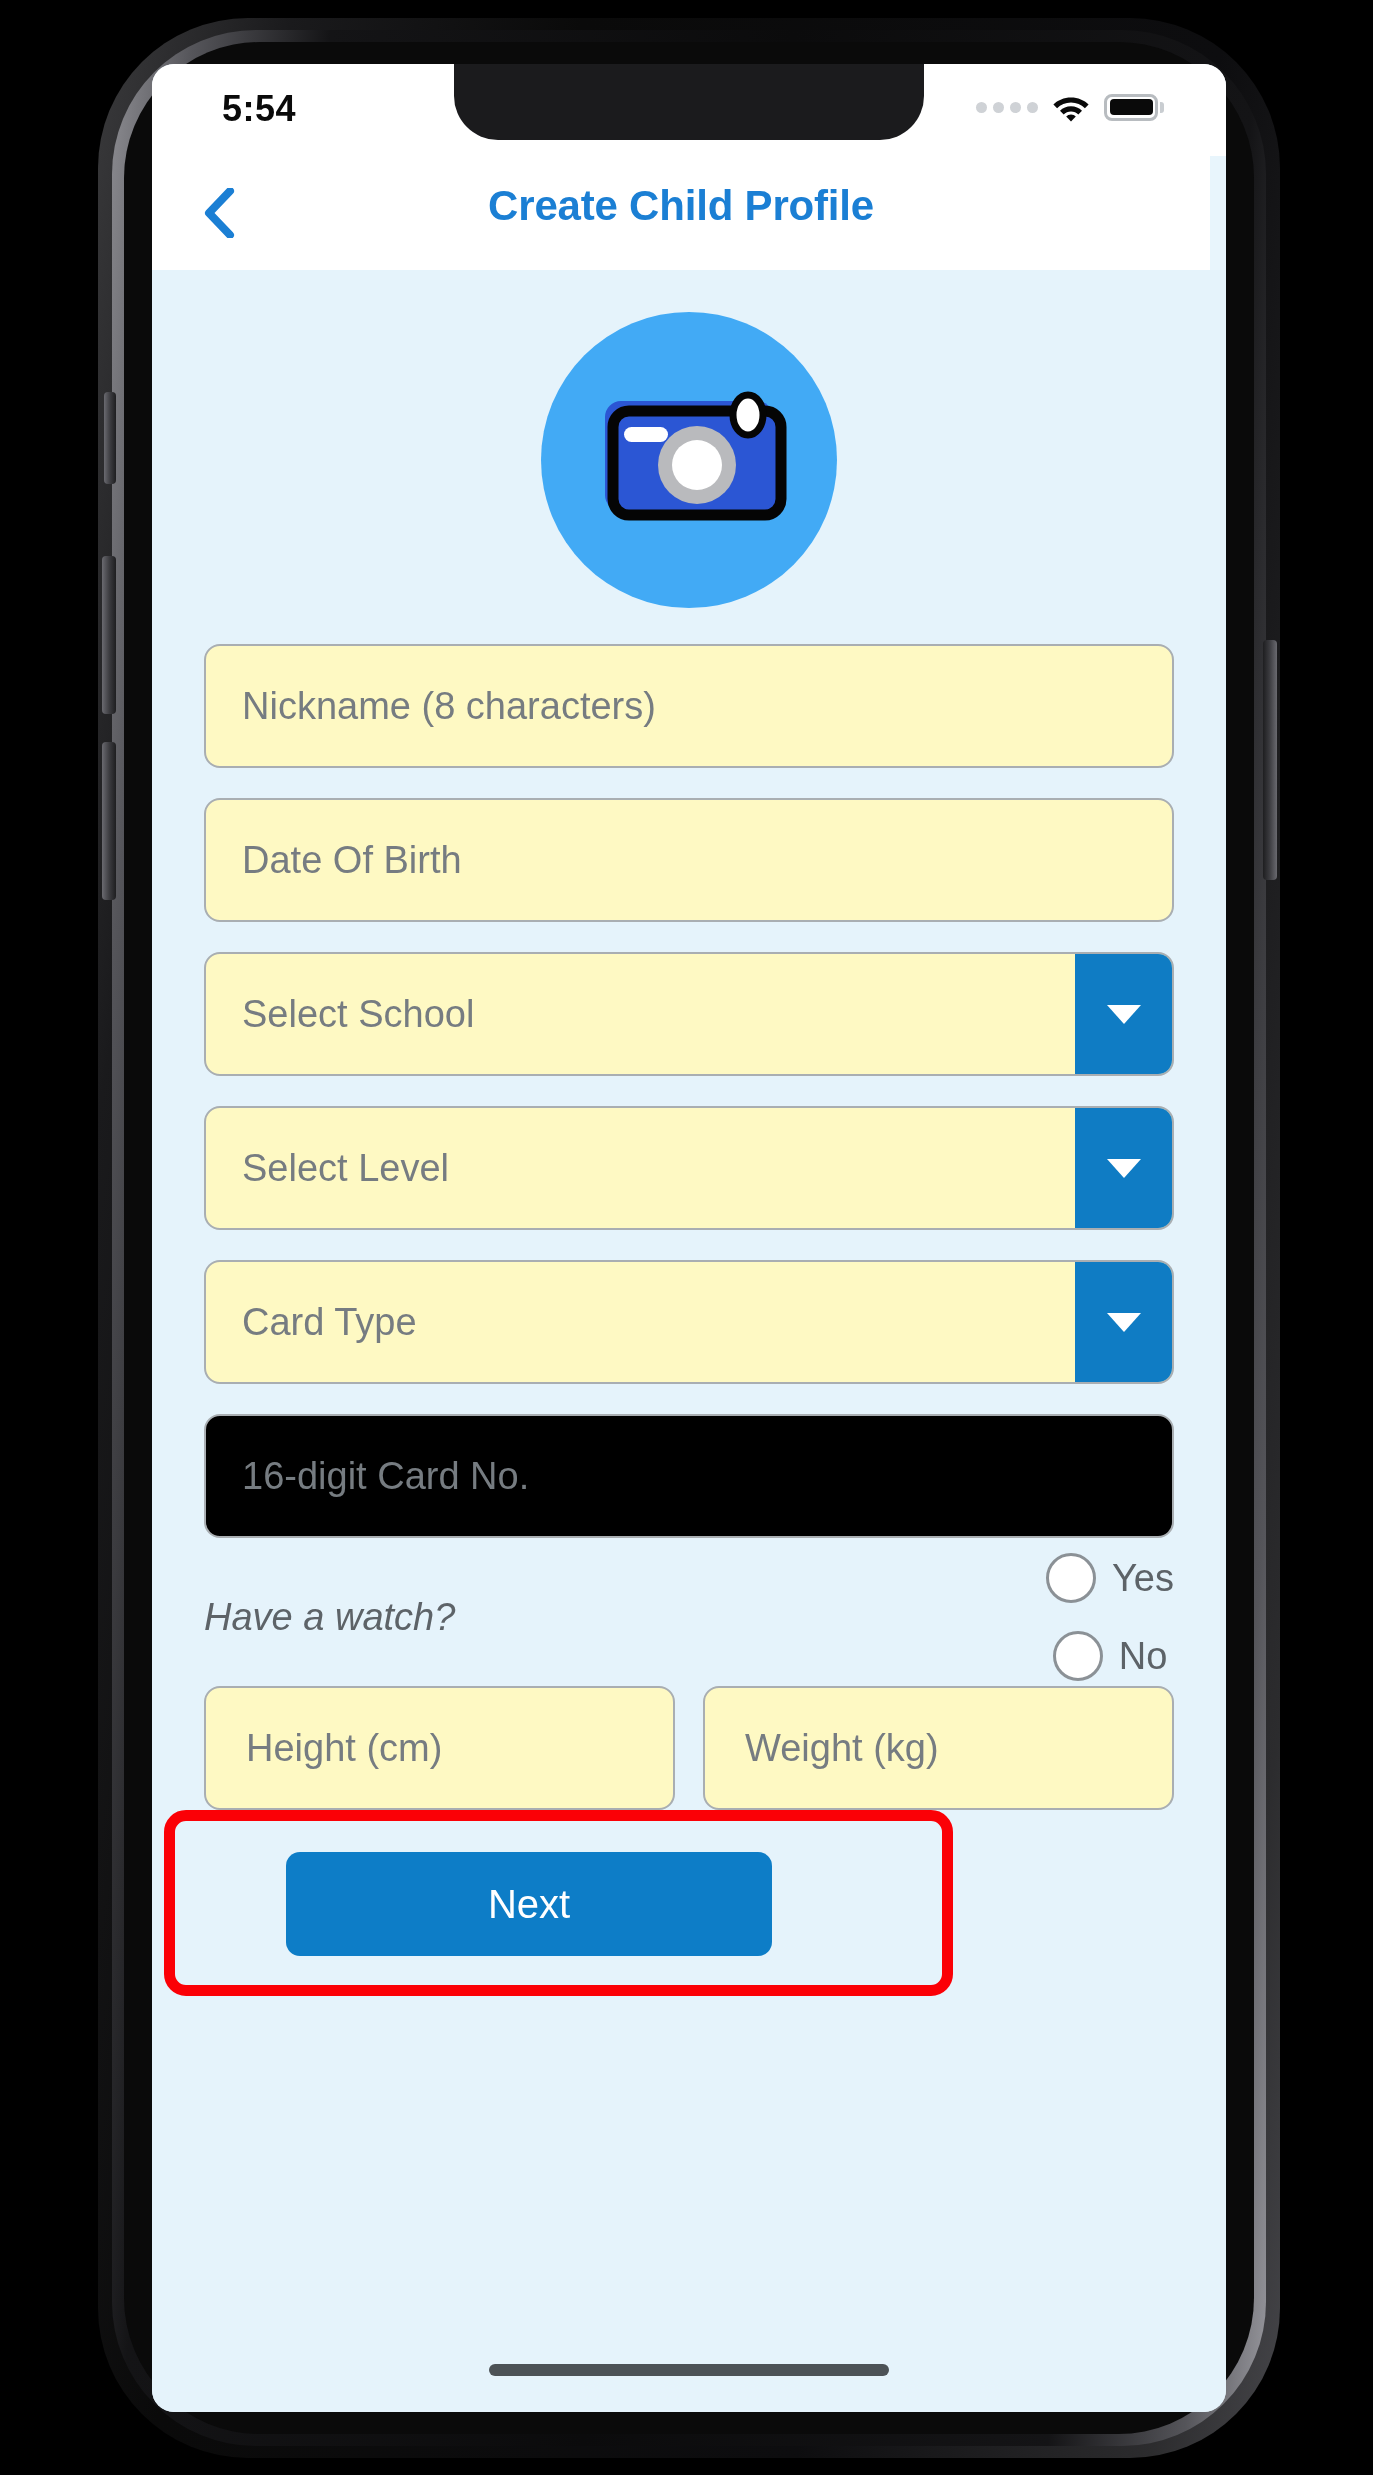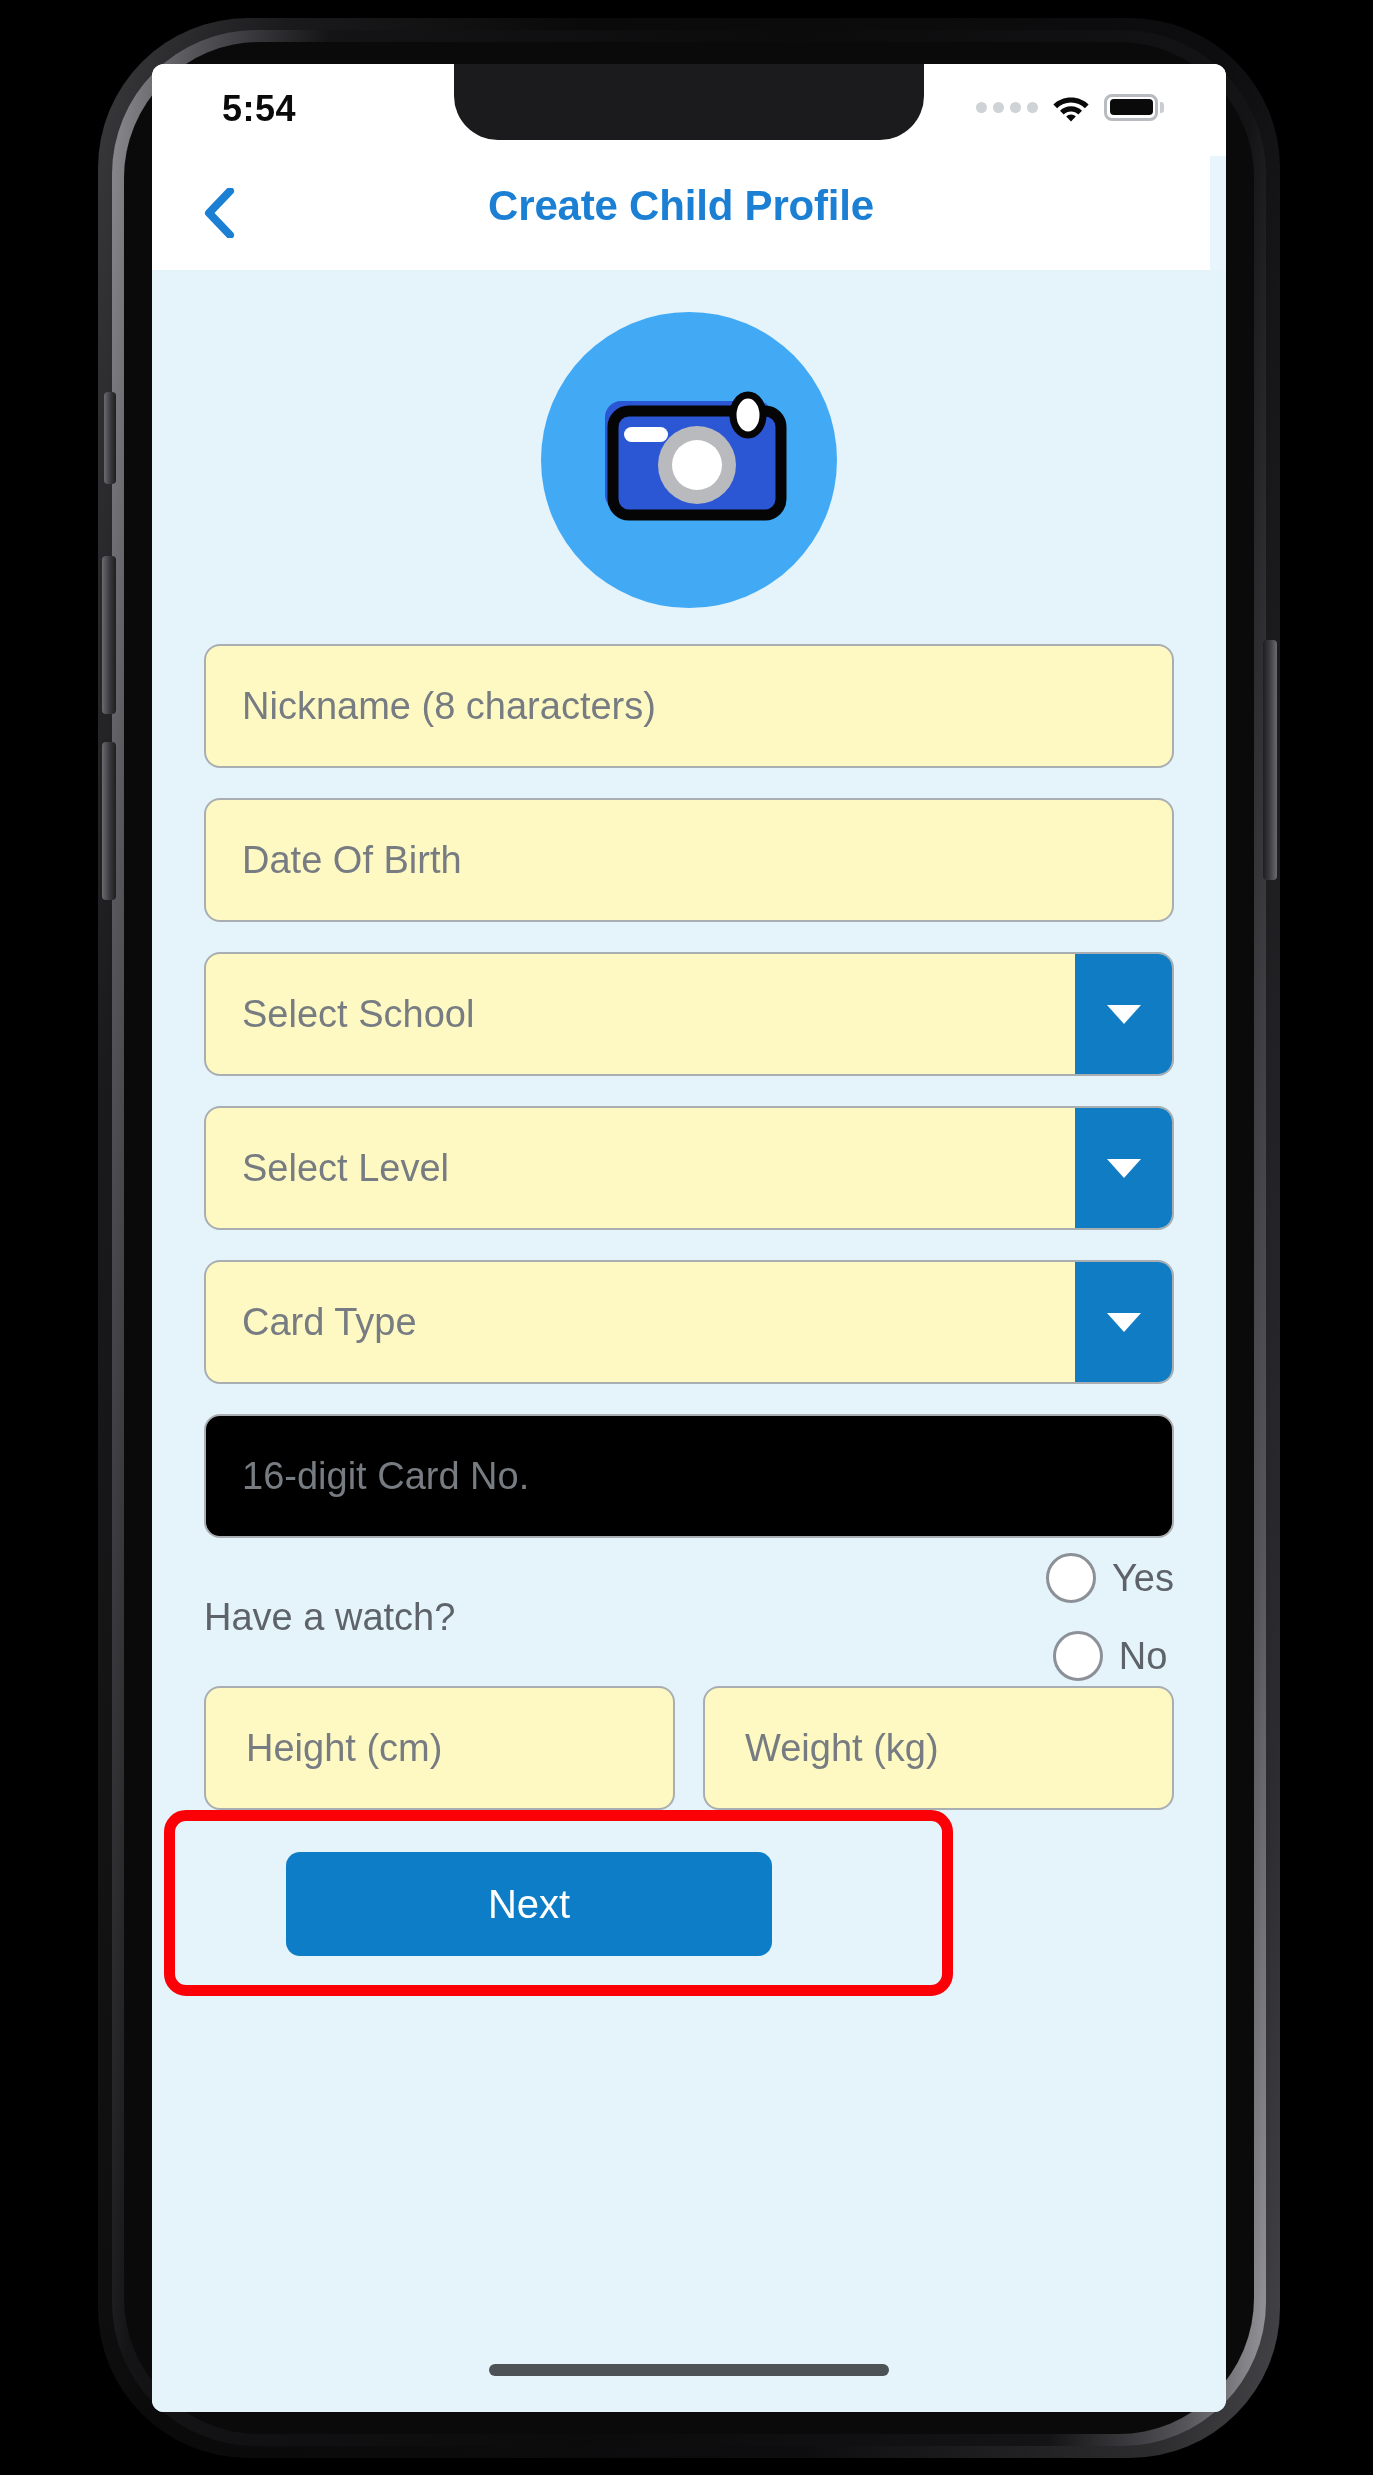--- a/index.html
+++ b/index.html
@@ -51,21 +51,21 @@
     background: #0a0a0a;
   }
 
   
   #screen {
     position: absolute;
     left: 152px;
     top: 64px;
     width: 1074px;
     height: 2348px;
-    border-radius: 12px;
+    border-radius: 22px;
     overflow: hidden;
     background: #e8f5fc;
   }
 
   
   #notch {
     position: absolute;
     left: 50%;
     transform: translateX(-50%);
     top: 0;
@@ -246,20 +246,21 @@
   
   #watch-row {
     display: flex;
     align-items: center;
     margin-top: 40px;
     height: 78px;
   }
   #watch-label {
     font-size: 38px;
     color: #5d6368;
+    font-style: italic;
   }
   #radio-group {
     margin-left: auto;
     display: flex;
     align-items: center;
     gap: 28px;
     flex-direction: column;
   }
   .radio-opt {
     display: flex;

